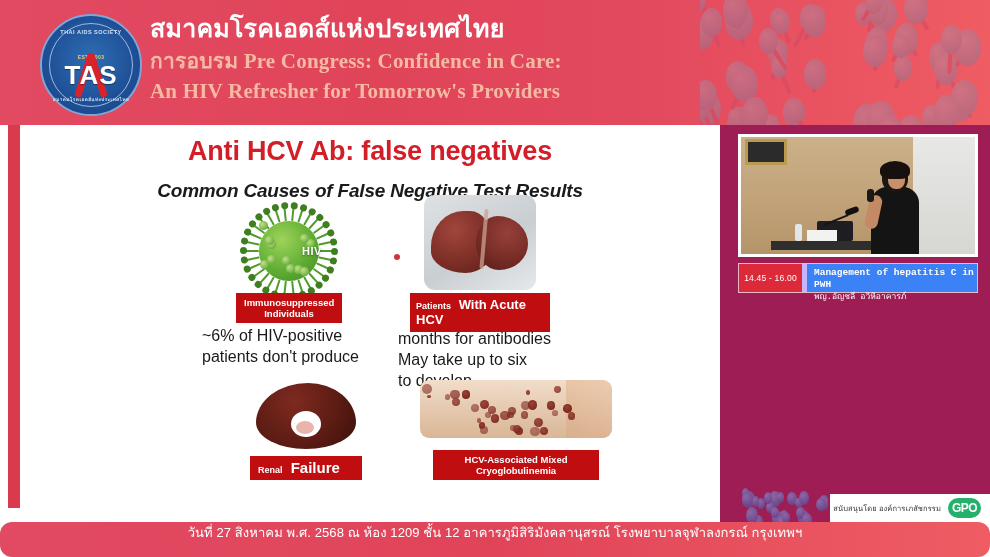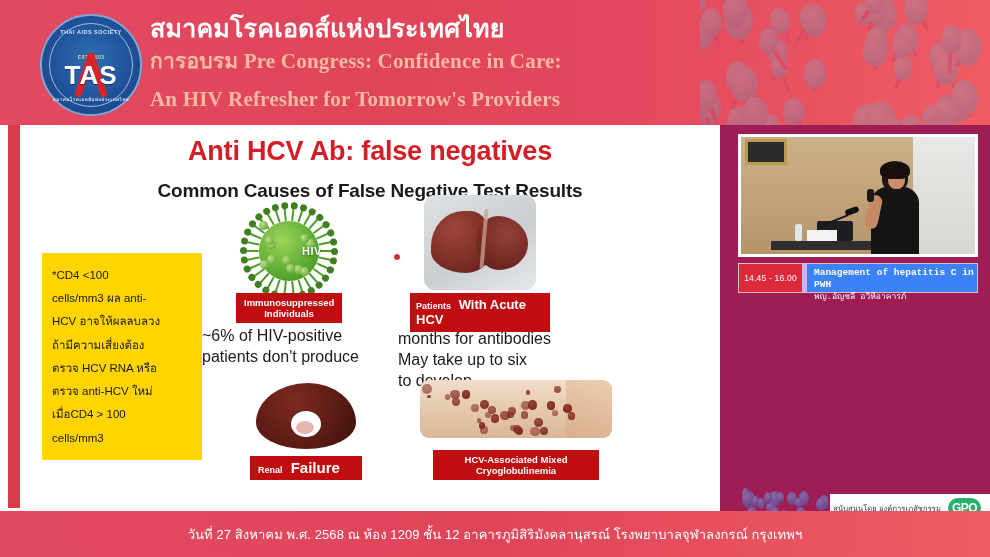--- a/index.html
+++ b/index.html
@@ -79,21 +79,21 @@
     position:absolute; left:8px; top:125px; width:712px; height:383px;
     background:#ffffff; border-left:12px solid #d93a4c;
   }
   .slide-inner { position:absolute; inset:0; background:#fff; }
   .slide-title {
     position:absolute; left:0; right:0; top:11px; text-align:center;
     color:#d31e28; font-size:27px; font-weight:bold; letter-spacing:-.2px;
   }
   .slide-subtitle {
     position:absolute; left:0; right:0; top:55px; text-align:center;
-    color:#1a1a1a; font-size:19px; font-weight:bold; letter-spacing:-.2px;
+    color:#1a1a1a; font-size:19px; font-weight:bold; letter-spacing:-.2px;font-style:italic;
   }
 
   
   .yellow-note {
     position:absolute; left:22px; top:128px; width:160px; height:207px;
     background:#ffd400; color:#1a1a1a; font-size:11.5px; line-height:2.02;
     padding:11px 9px 0 10px;
   }
 
   
@@ -297,23 +297,23 @@
   }
   .gpo-text { font-size:7.5px; color:#333; letter-spacing:.1px; }
   .gpo-mark {
     width:33px; height:20px; border-radius:10px;
     background:#27b06b; color:#fff; font-size:12px; font-weight:bold;
     display:flex; align-items:center; justify-content:center; letter-spacing:-.5px;
   }
 
   
   .footer {
-    position:absolute; left:0; bottom:0; width:990px; height:46px;
+    position:absolute; left:0; bottom:0; width:990px; height:35px;
     background: linear-gradient(90deg,#e24a62 0%, #e04459 50%, #ef5c63 100%);
-    display:flex; align-items:center; justify-content:center;
+    display:flex; justify-content:center;border-radius:12px;
   }
   .footer-text {
     color:#ffffff; font-size:13px; letter-spacing:.1px; font-weight:500;
   }
 </style>
 </head>
 <body>
 
 <div id="app">
 
@@ -417,40 +417,30 @@
         <div class="tas-est">EST. 2003</div>
         <div class="tas-ribbon"></div>
         <div class="tas-letters">TAS</div>
         <div class="tas-arc-bottom">สมาคมโรคเอดส์แห่งประเทศไทย</div>
       </div>
     </div>
 
     <div class="header-titles">
       <div class="title-thai">สมาคมโรคเอดส์แห่งประเทศไทย</div>
       <div class="title-sub">การอบรม Pre Congress: Confidence in Care:</div>
-      <div class="title-sub" style="margin-top:12px">An HIV Refresher for Tomorrow's Providers</div>
+      <div class="title-sub" style="margin-top:4px">An HIV Refresher for Tomorrow's Providers</div>
     </div>
   </div>
 
   <div class="slide-frame">
     <div class="slide-inner">
 
       <div class="slide-title">Anti HCV Ab: false negatives</div>
       <div class="slide-subtitle">Common Causes of False Negative Test Results</div>
 
-      <div class="yellow-note">
-        <div>*CD4 &lt;100</div>
-        <div>cells/mm3  ผล anti-</div>
-        <div>HCV อาจให้ผลลบลวง</div>
-        <div>ถ้ามีความเสี่ยงต้อง</div>
-        <div>ตรวจ HCV RNA หรือ</div>
-        <div>ตรวจ anti-HCV ใหม่</div>
-        <div>เมื่อCD4 &gt; 100</div>
-        <div>cells/mm3</div>
-      </div>
 
       <div class="bullet-dot"></div>
 
       <div class="virus-wrap" id="virus">
           <div class="spike" style="transform: rotate(348deg);">
             <i></i>
             <b></b>
           </div>
           <div class="spike" style="transform: rotate(336deg);">
             <i></i>

